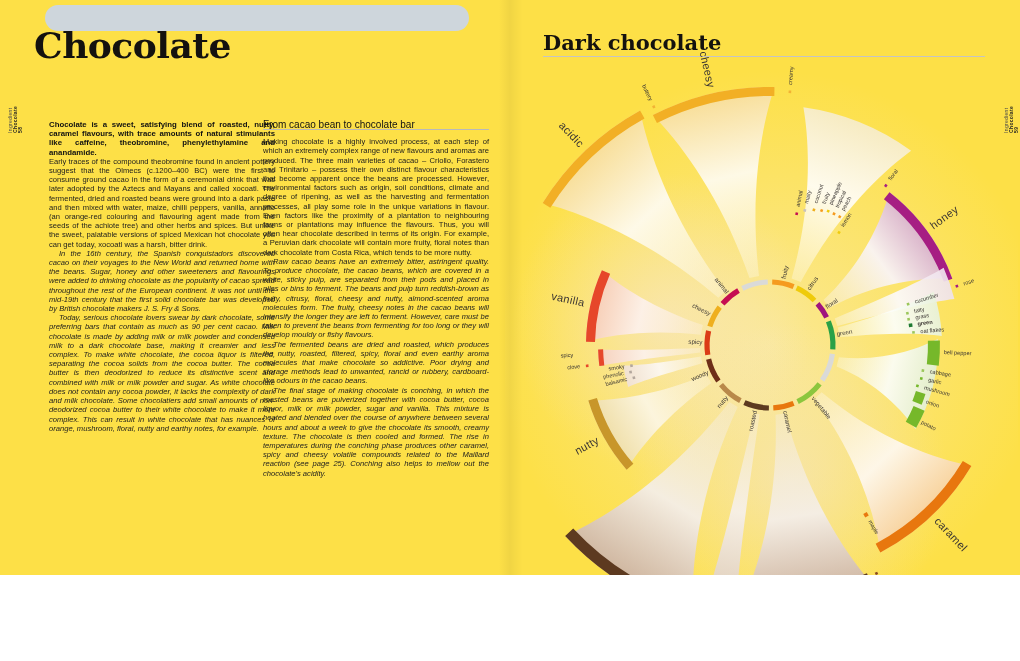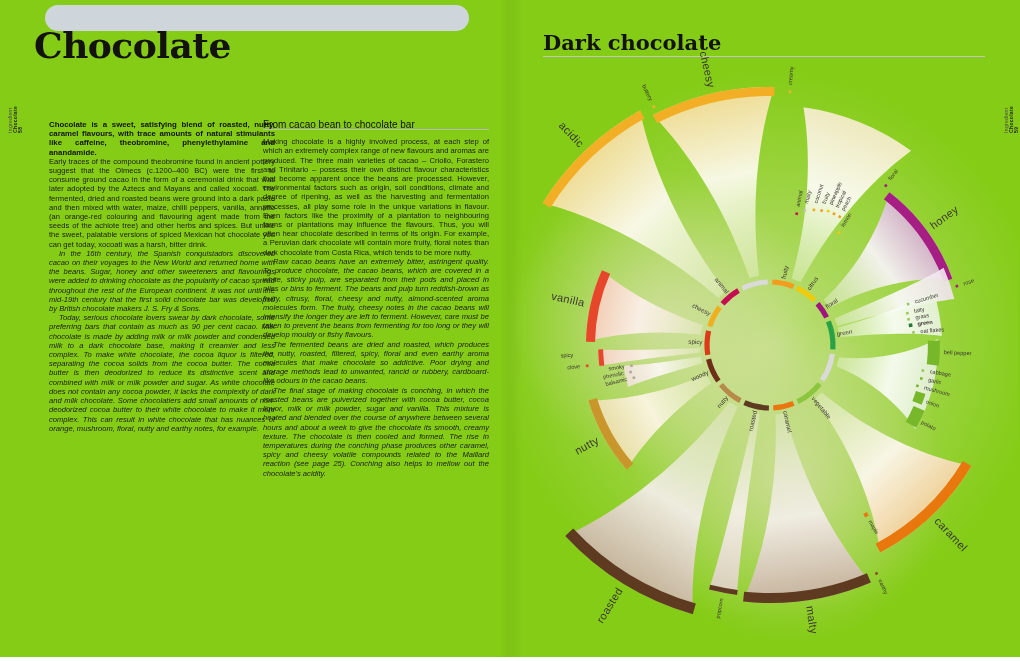--- a/index.html
+++ b/index.html
@@ -1,16 +1,16 @@
 <!DOCTYPE html>
 <html><head>
 <meta charset="utf-8">
 <style>
   html,body{margin:0;padding:0;background:#ffffff;}
-  #spread{position:relative;width:1020px;height:657px;background:#84cc16;overflow:hidden;
+  #spread{position:relative;width:1020px;height:575px;background:#fde047;overflow:hidden;
           font-family:"Liberation Sans",sans-serif;color:#1c1c1c;}
   .gutter{position:absolute;left:499px;top:0;width:24px;height:661px;
           background:linear-gradient(90deg,rgba(0,0,0,0),rgba(0,0,0,0.05) 45%,rgba(0,0,0,0));}
   .pill{position:absolute;left:45px;top:5px;width:424px;height:26px;border-radius:14px;background:#ced6dc;}
   .big-title{position:absolute;left:34px;top:24px;font-family:"DejaVu Serif",serif;font-weight:bold;
              font-size:36px;letter-spacing:-0.5px;color:#14120f;}
   .edge{position:absolute;top:100px;writing-mode:vertical-rl;transform:rotate(180deg);
         font-size:5px;letter-spacing:0.3px;color:#4a4a4a;line-height:1;}
   .edge .top{font-weight:bold;color:#222;}
   .edge span{display:block;margin:6px 0;}

